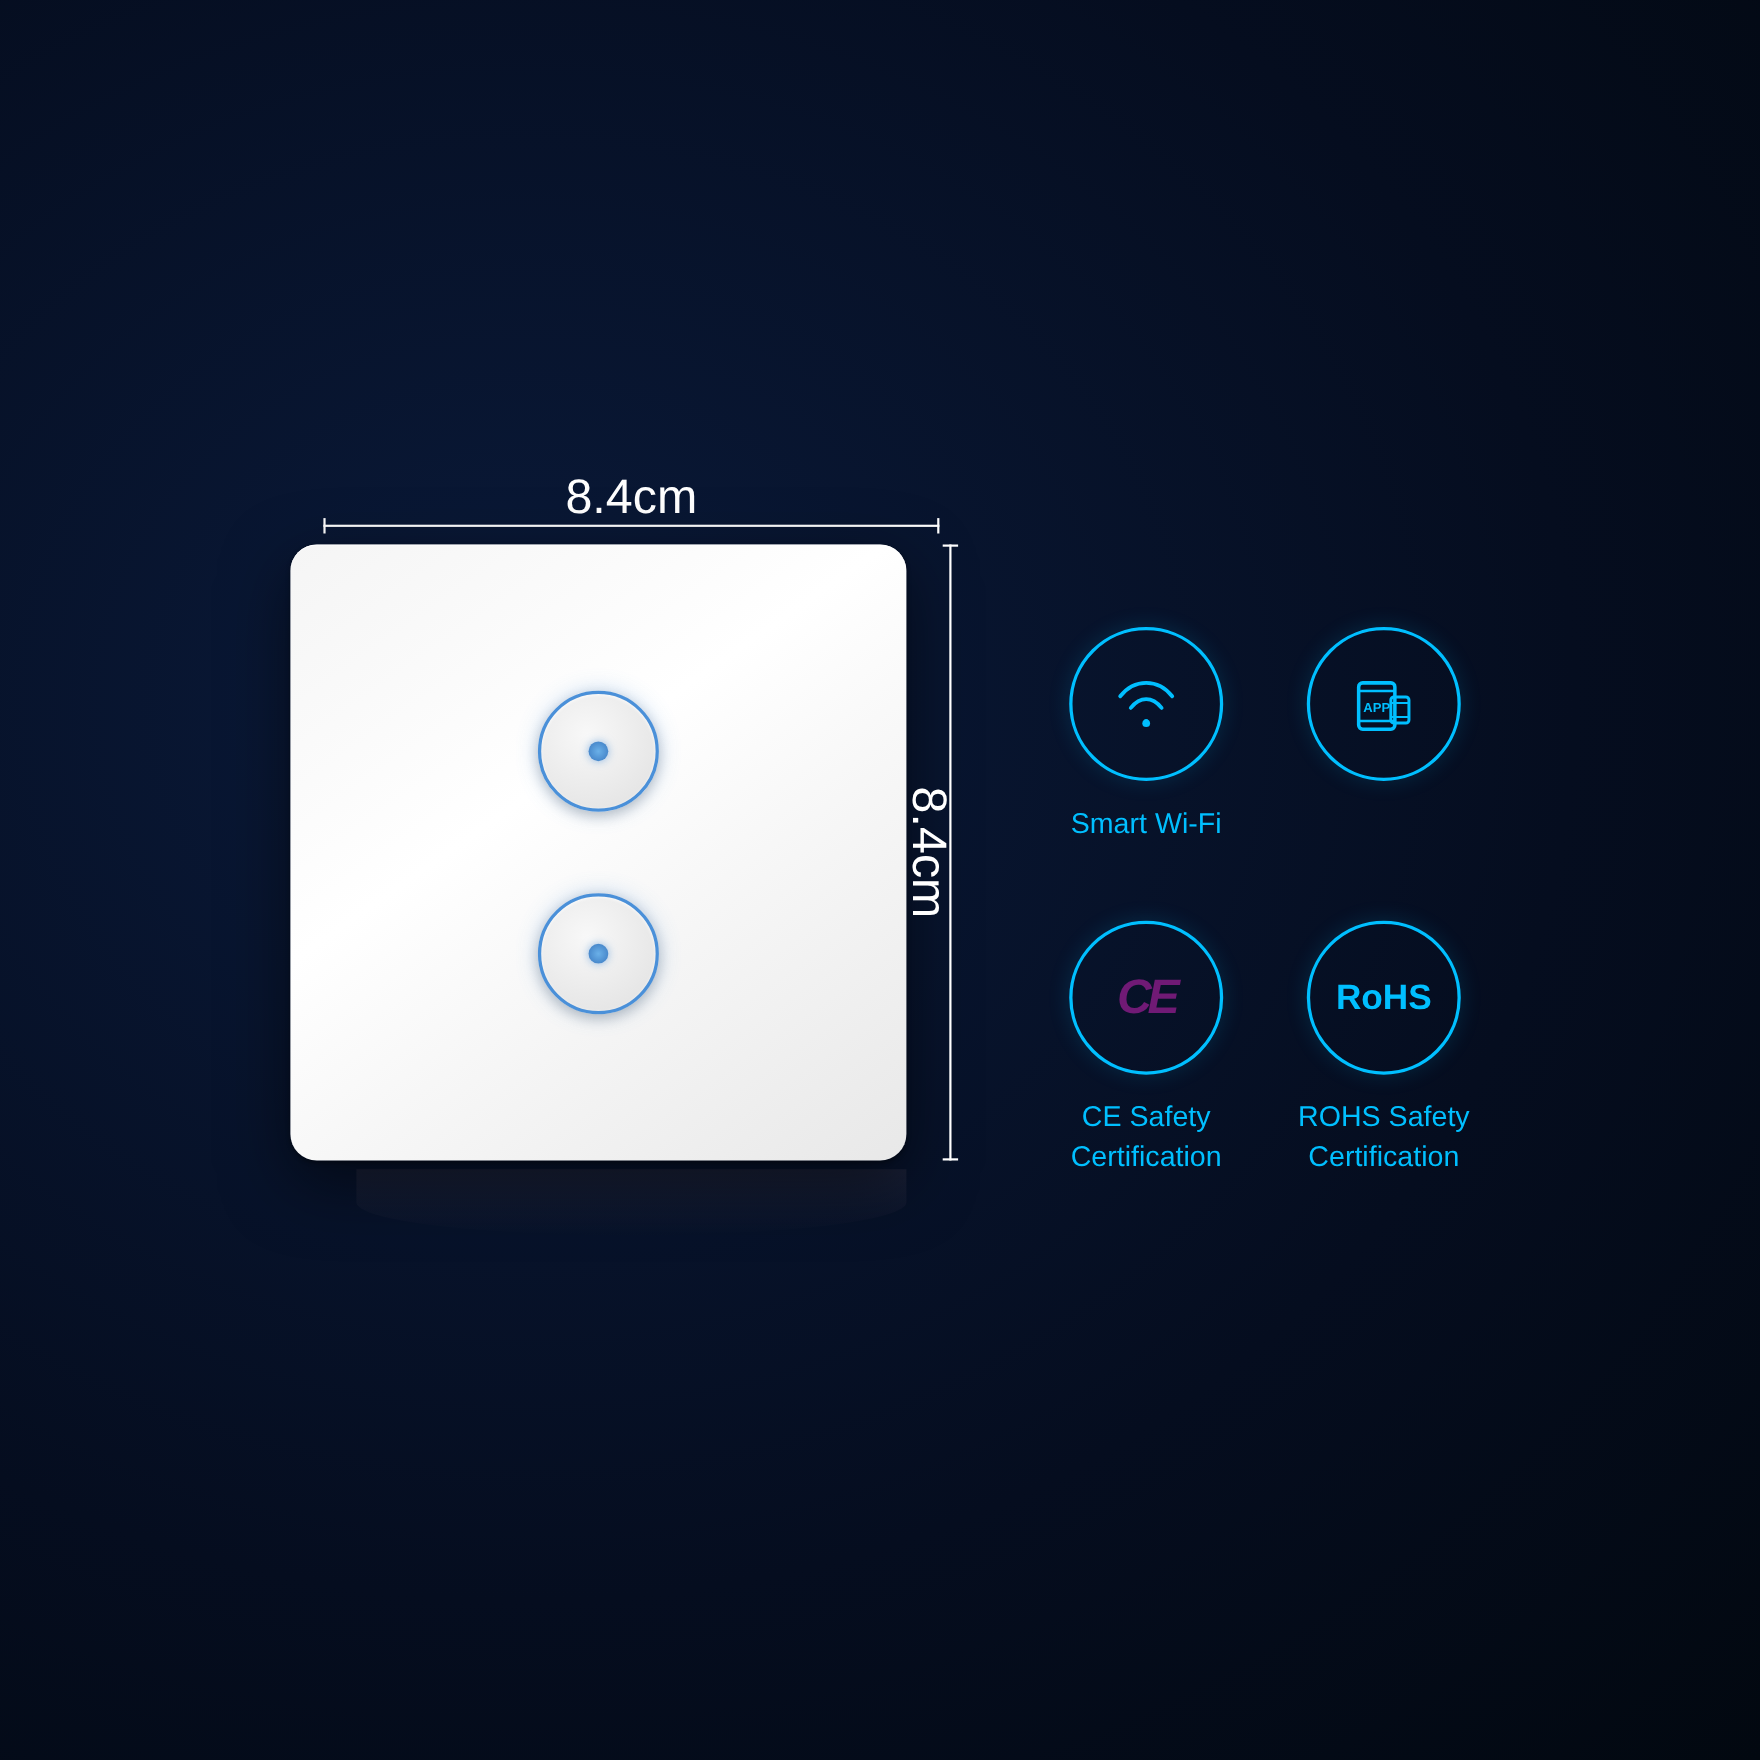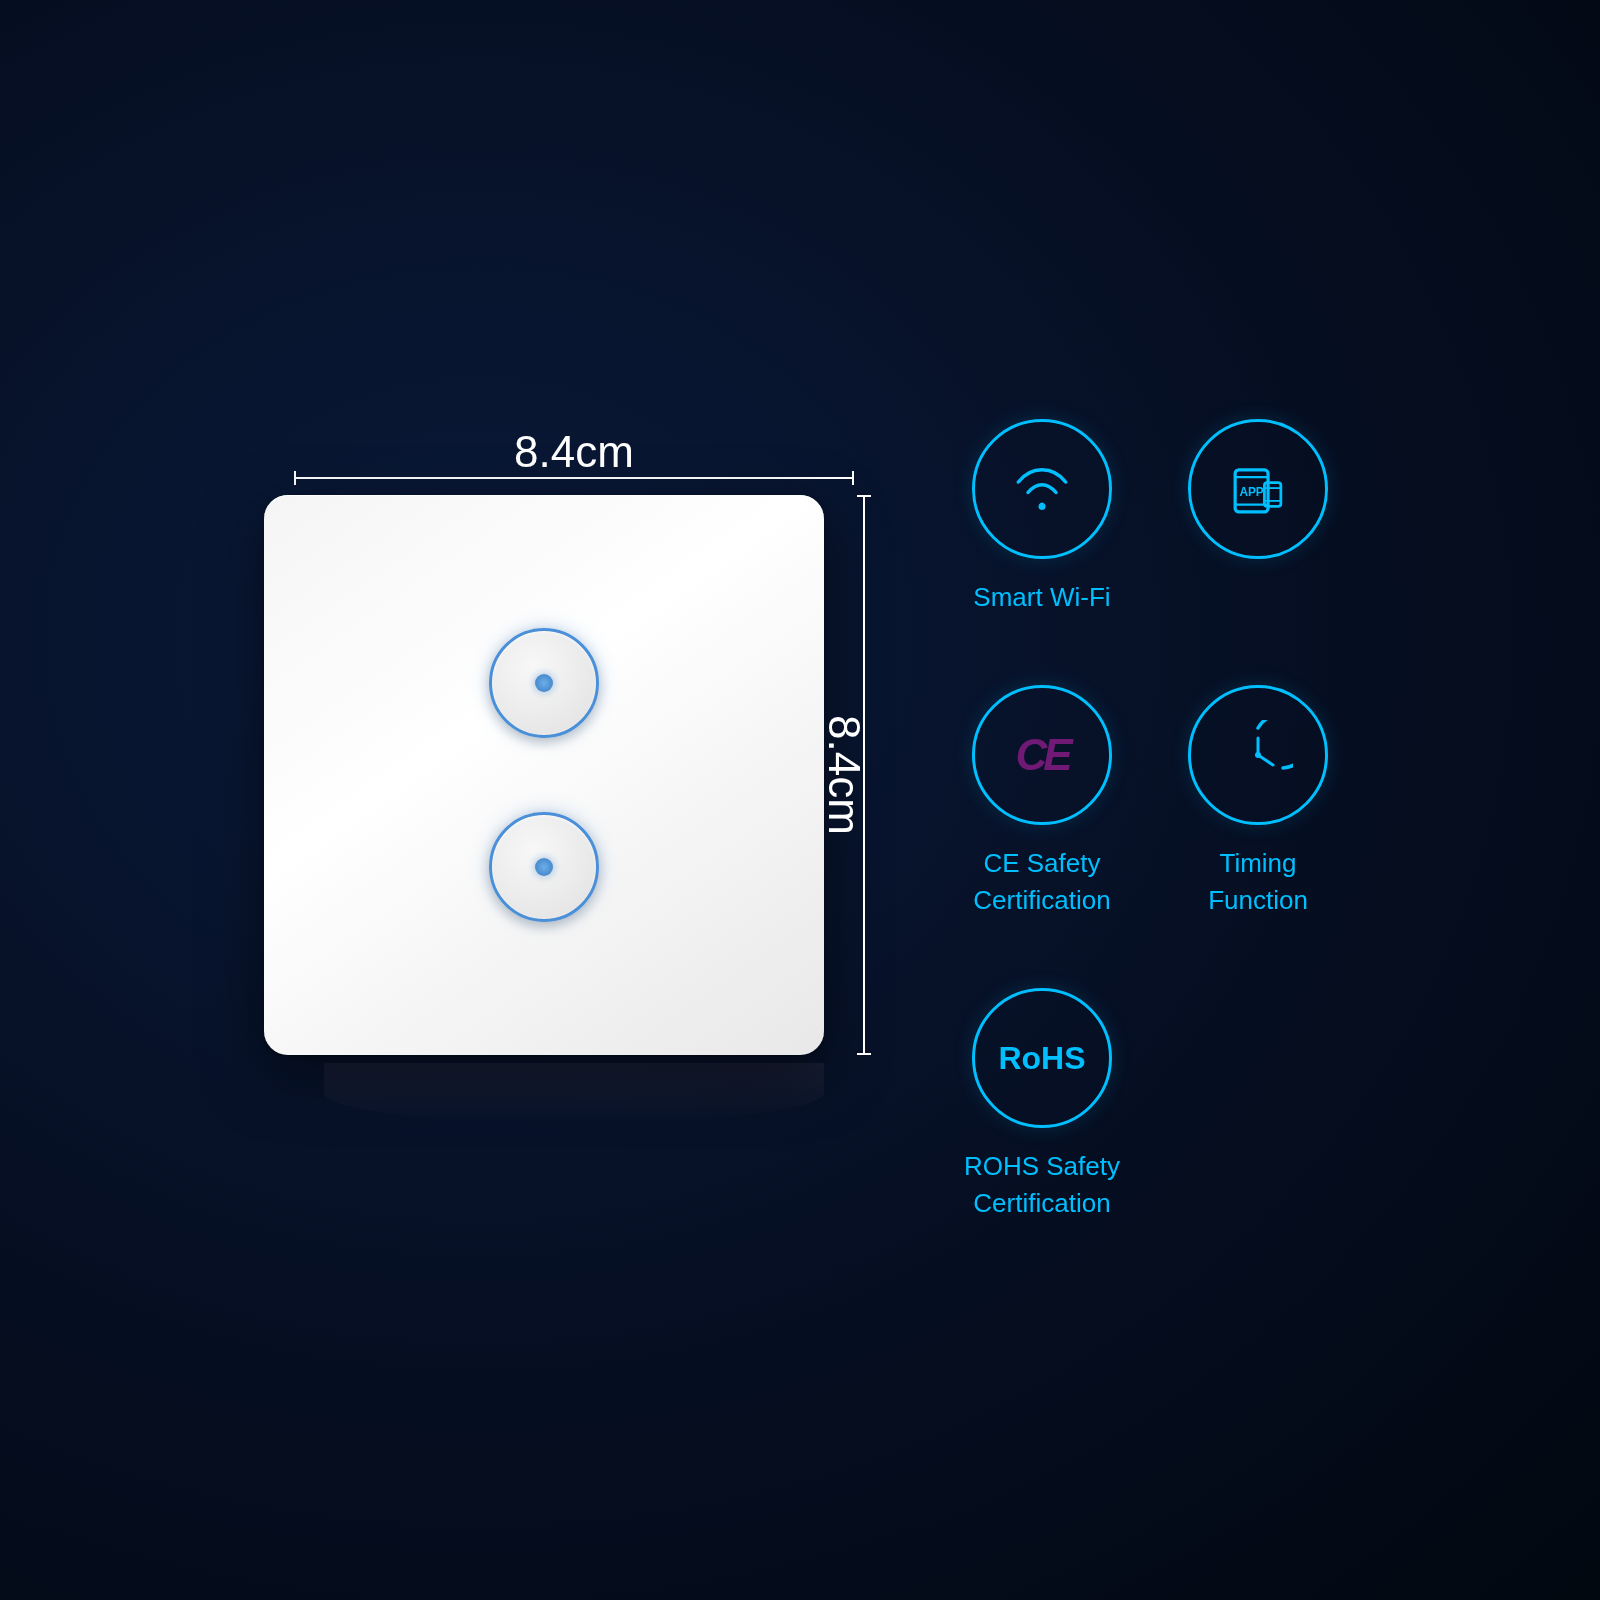--- a/index.html
+++ b/index.html
@@ -323,34 +323,20 @@
     </div>
 
 
     <div class="feature-item">
       <div class="feature-icon-circle">
         <span class="ce-text">CE</span>
       </div>
       <span class="feature-label">CE Safety<br>Certification</span>
     </div>
 
-    <div class="feature-item">
-      <div class="feature-icon-circle">
-        <svg class="clock-svg" viewBox="0 0 70 70" fill="none" xmlns="http://www.w3.org/2000/svg">
-
-          <path d="M35 8 A27 27 0 1 1 60 48" stroke="#00bfff" stroke-width="3.5" fill="none" stroke-linecap="round"></path>
-
-          <line x1="35" y1="35" x2="35" y2="18" stroke="#00bfff" stroke-width="3" stroke-linecap="round"></line>
-          <line x1="35" y1="35" x2="50" y2="45" stroke="#00bfff" stroke-width="3" stroke-linecap="round"></line>
-
-          <circle cx="35" cy="35" r="3" fill="#00bfff"></circle>
-        </svg>
-      </div>
-      <span class="feature-label">Timing<br>Function</span>
-    </div>
 
     <div class="feature-item">
       <div class="feature-icon-circle">
         <span class="rohs-text">RoHS</span>
       </div>
       <span class="feature-label">ROHS Safety<br>Certification</span>
     </div>
 
   </div>
 

